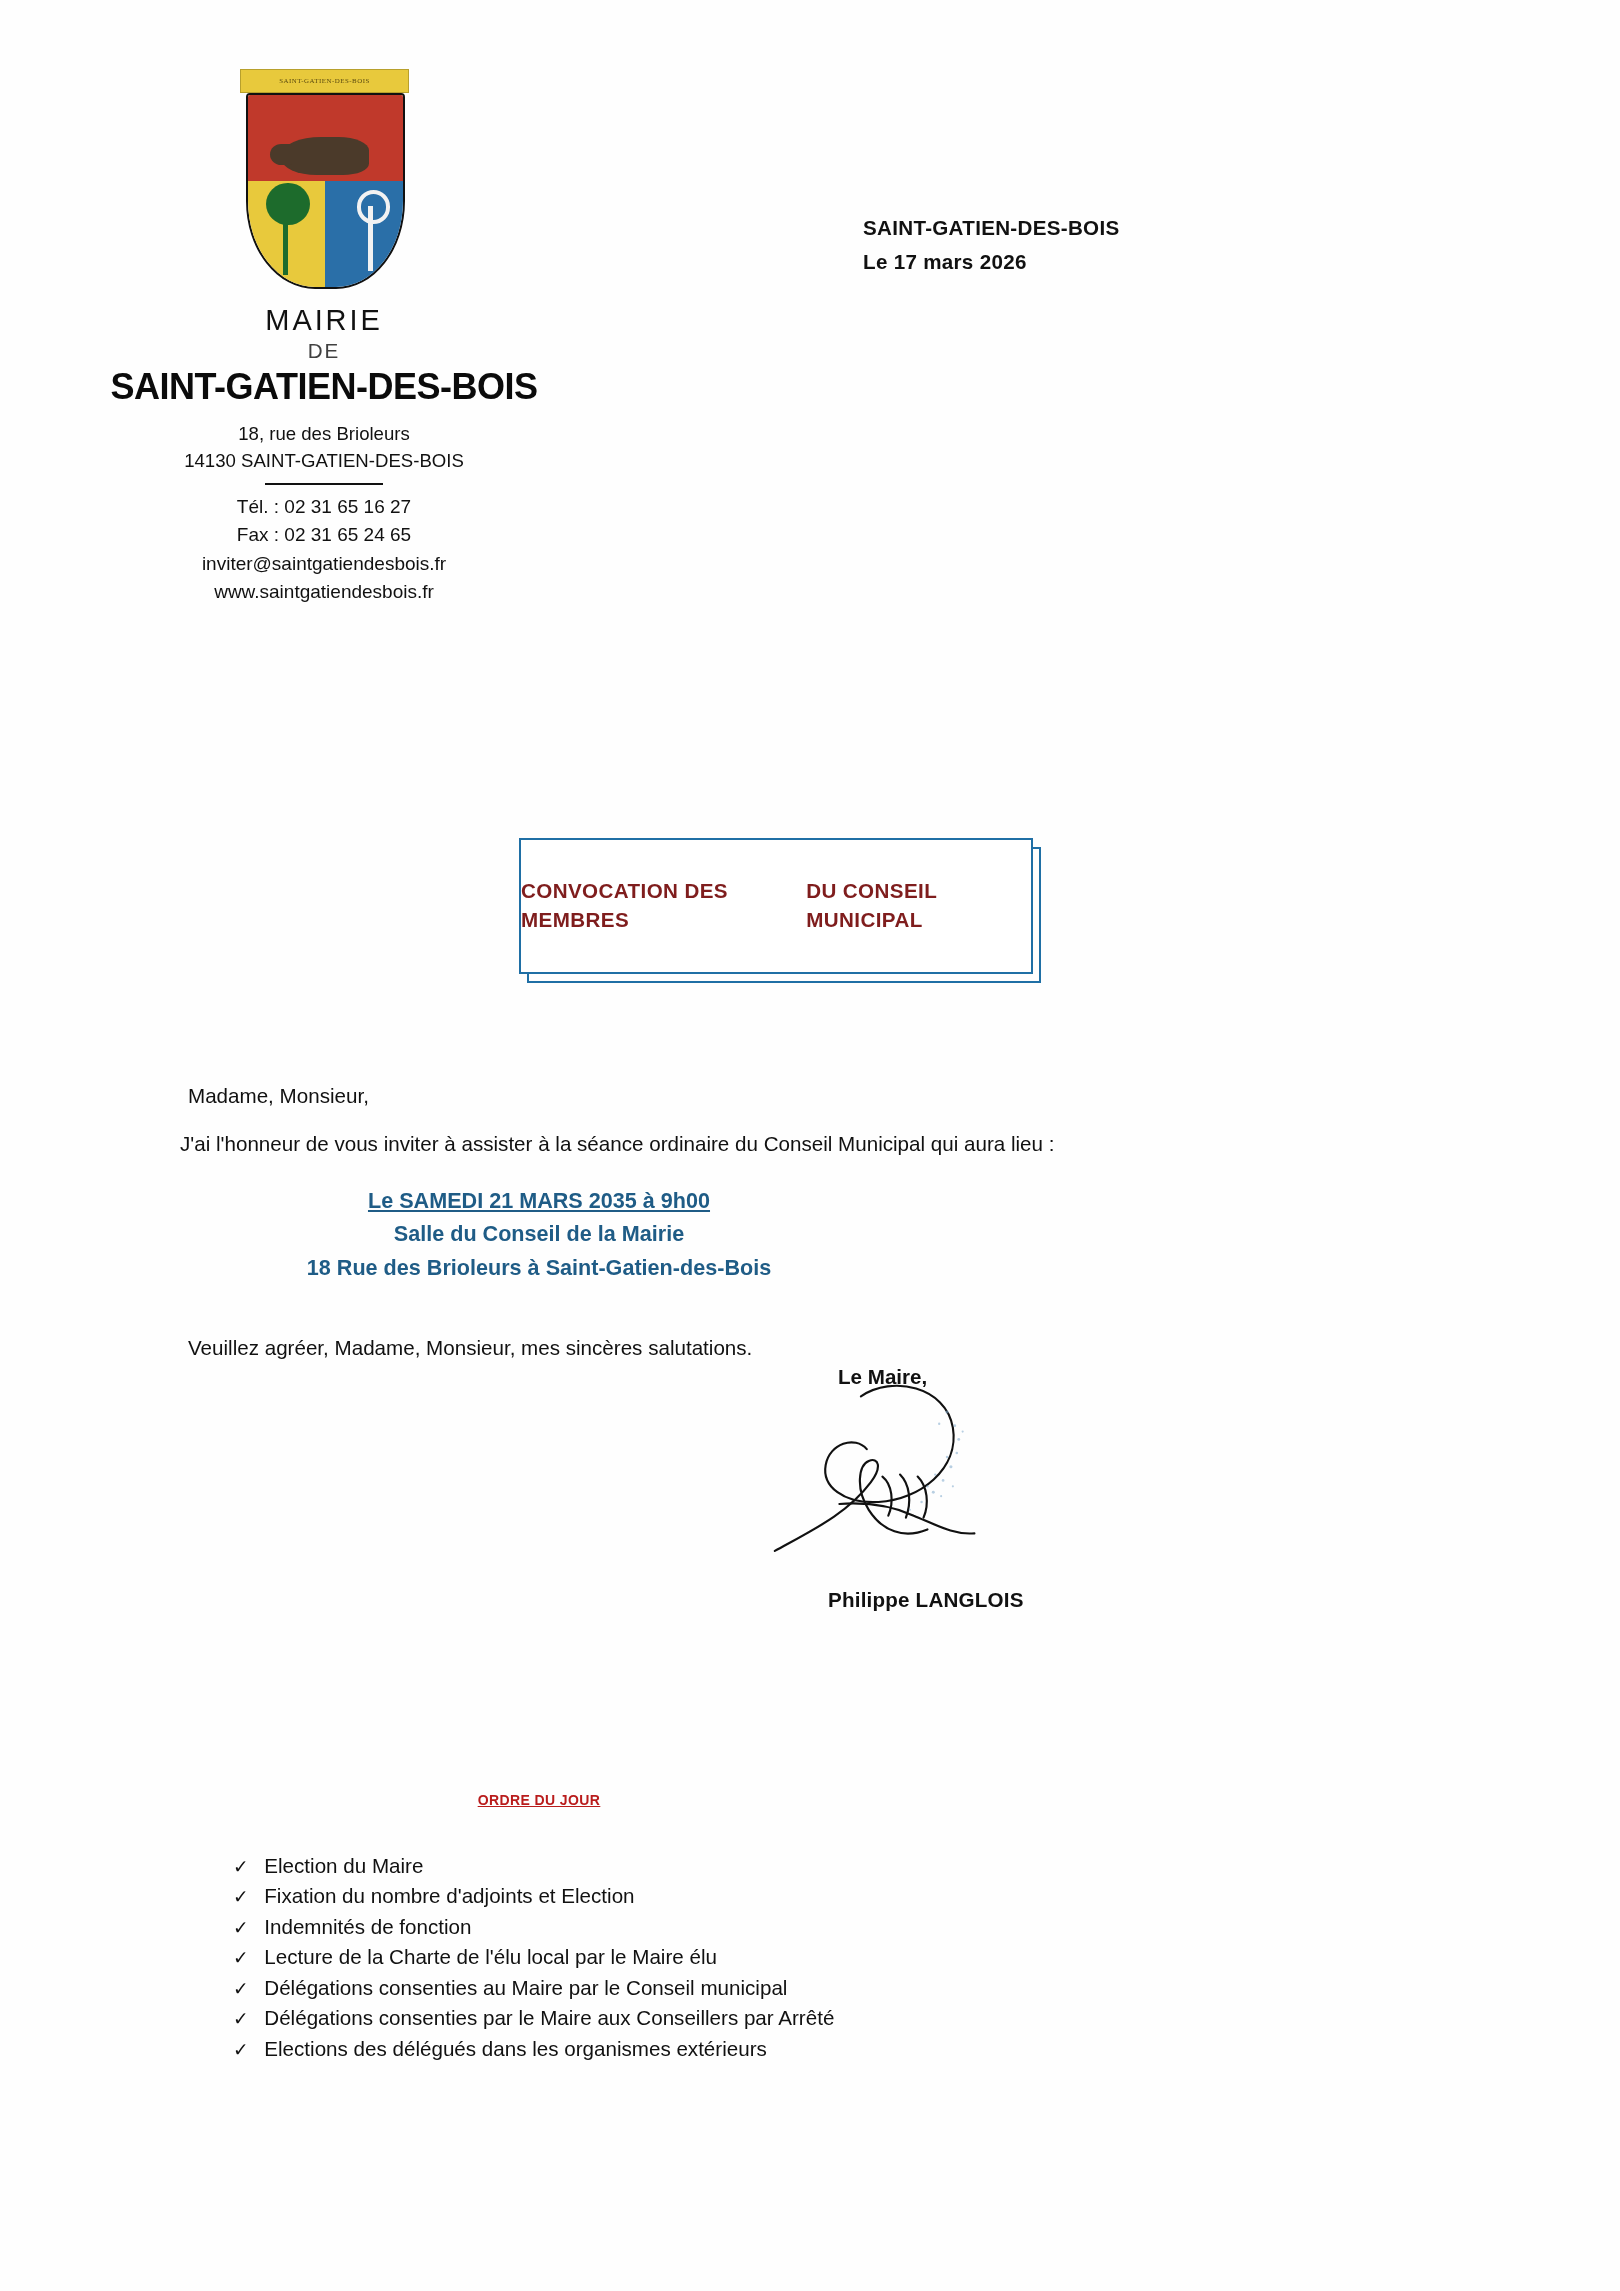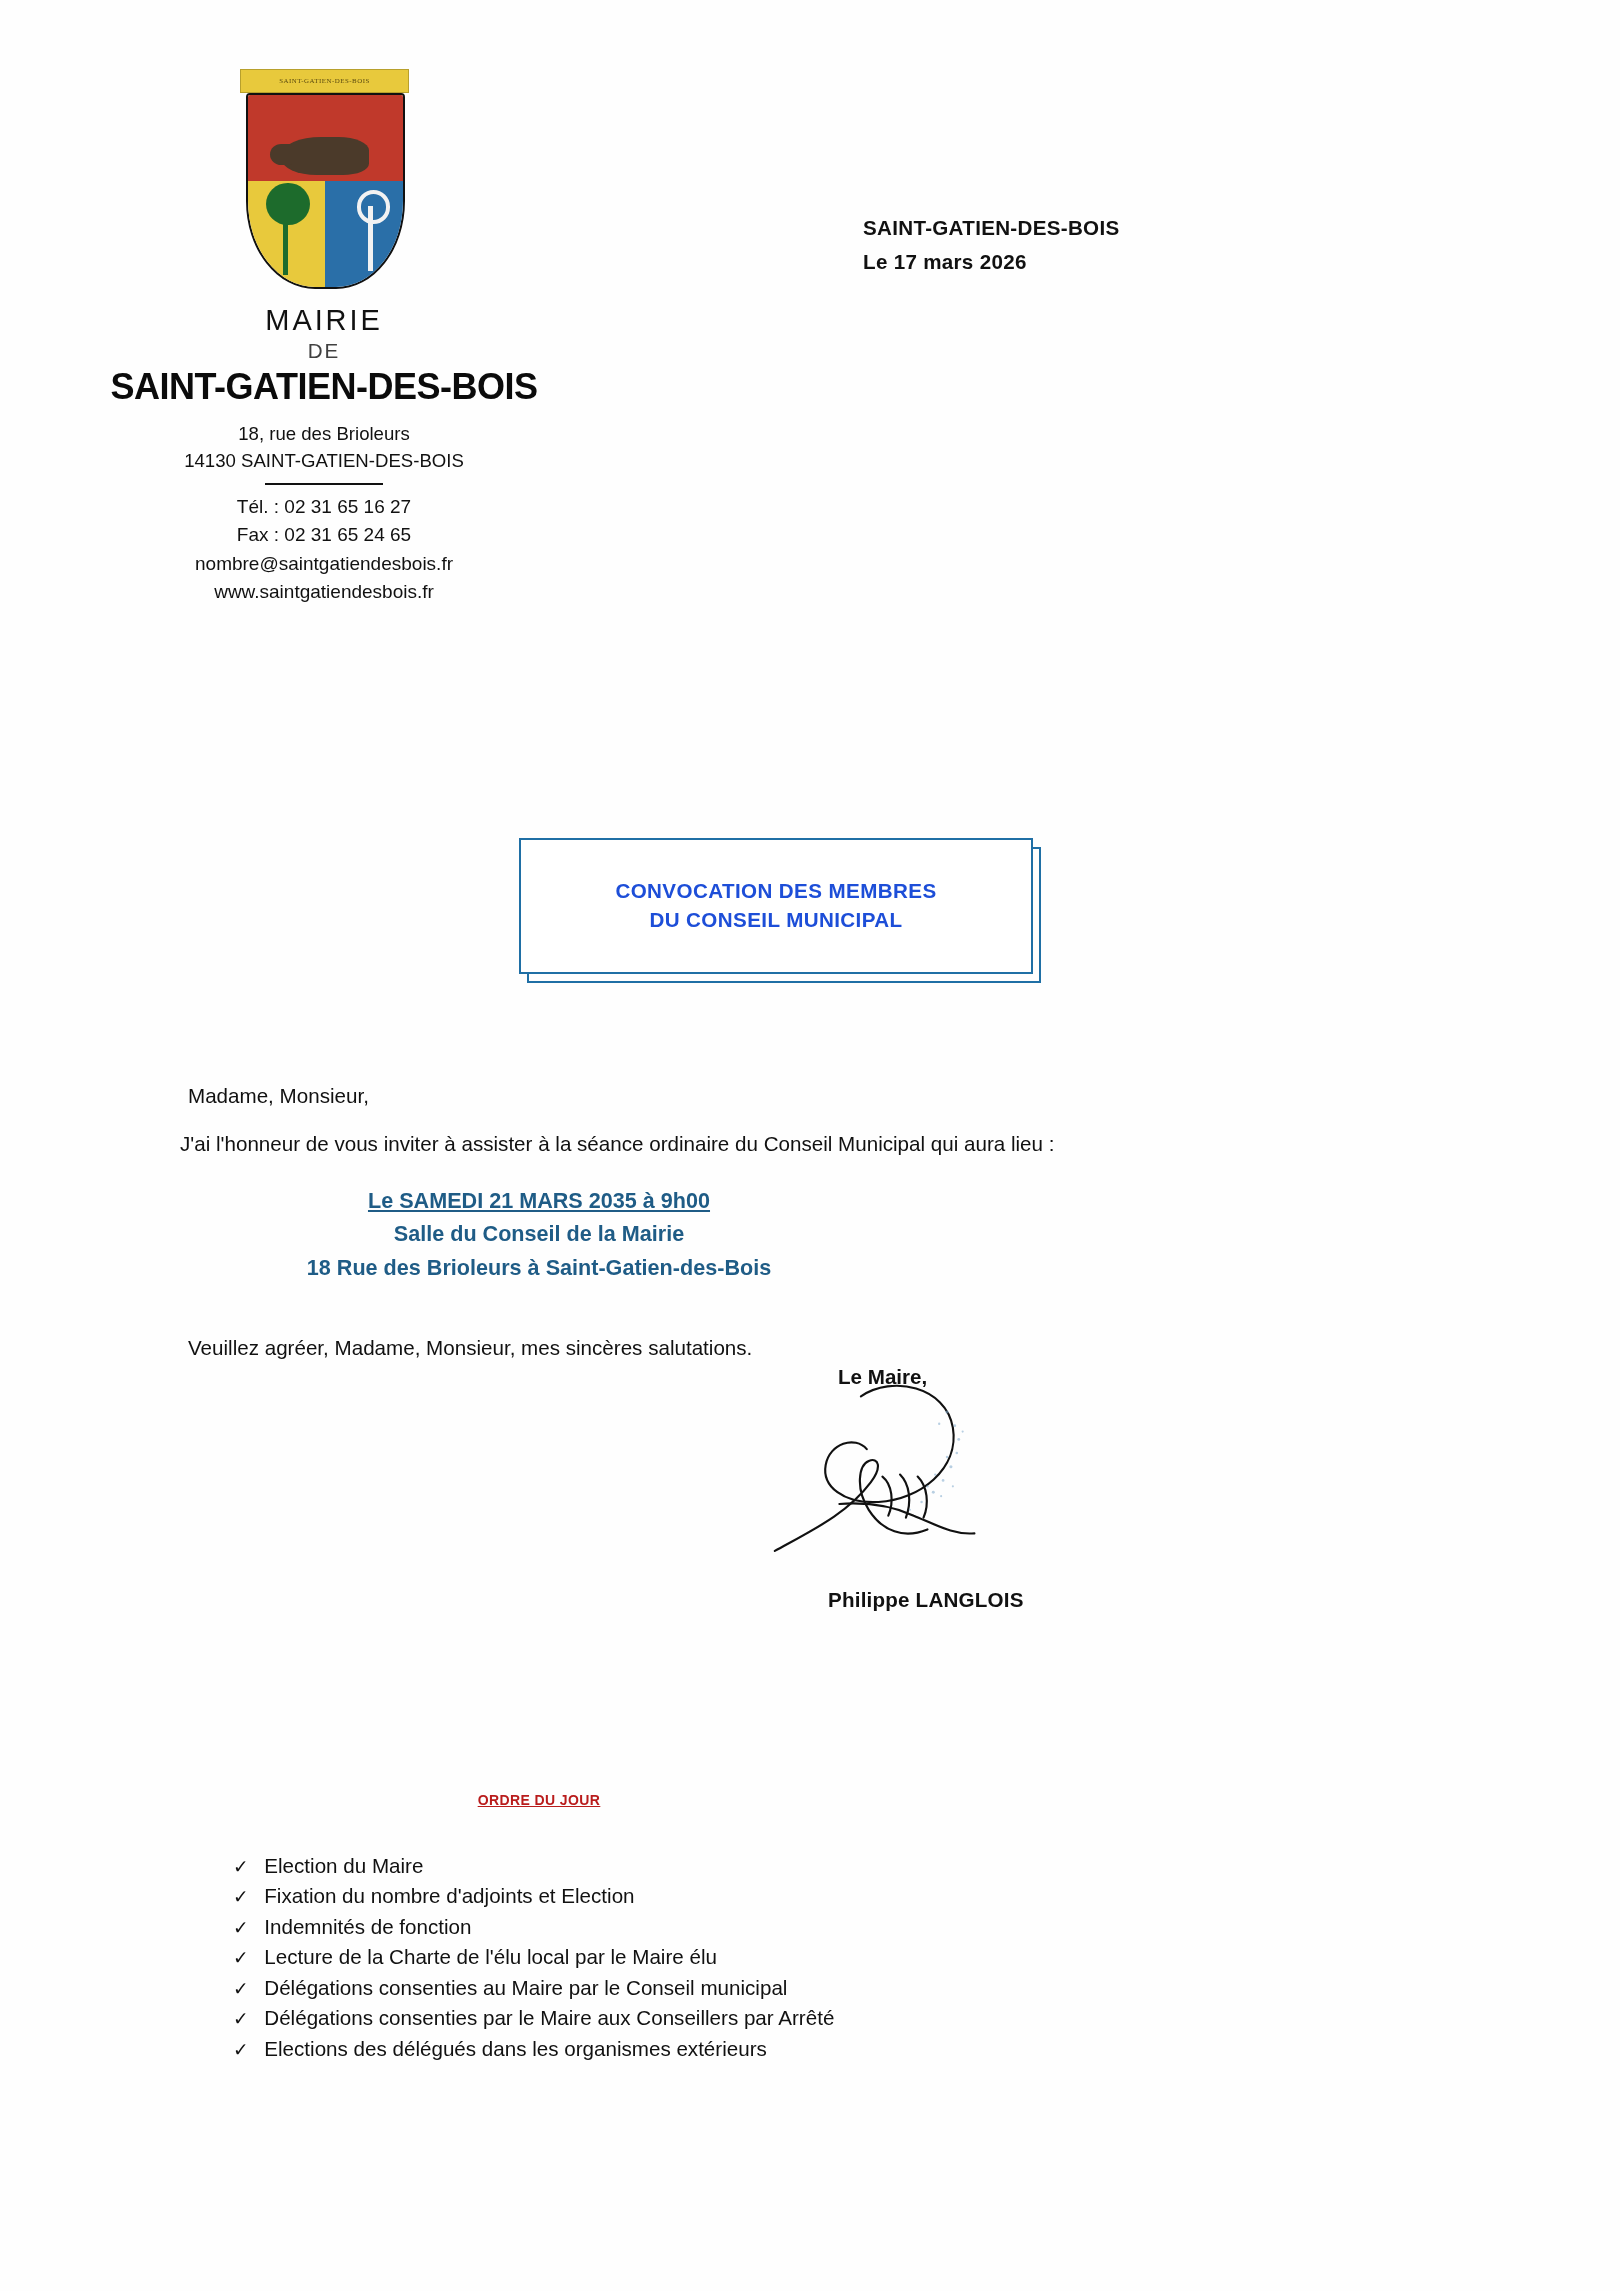--- a/index.html
+++ b/index.html
@@ -206,24 +206,24 @@
   }
   .convoc-inner {
     position: absolute;
     left: 0;
     top: 0;
     width: 100%;
     height: 100%;
     border: 2px solid #1f6fa5;
     background: #ffffff;
     display: flex;
-    flex-direction: column;
+    flex-direction: row;
     align-items: center;
     justify-content: center;
-    color: #1d4ed8;
+    color: #7f1d1d;
     font-weight: bold;
     font-size: 20.6px;
     line-height: 1.4;
     letter-spacing: 0.4px;
   }
 
   
   .salutation {
     position: absolute;
     left: 188px;
@@ -351,21 +351,21 @@
     <div class="lh-addr">
       <div>18, rue des Brioleurs</div>
       <div>14130 SAINT-GATIEN-DES-BOIS</div>
     </div>
 
     <div class="lh-rule"></div>
 
     <div class="lh-contact">
       <div>Tél. : 02 31 65 16 27</div>
       <div>Fax : 02 31 65 24 65</div>
-      <div>nombre@saintgatiendesbois.fr</div>
+      <div>inviter@saintgatiendesbois.fr</div>
       <div>www.saintgatiendesbois.fr</div>
     </div>
   </div>
 
   <div class="datebloc">
     <div>SAINT-GATIEN-DES-BOIS</div>
     <div>Le 17 mars 2026</div>
   </div>
 
   <div class="convoc-box">

